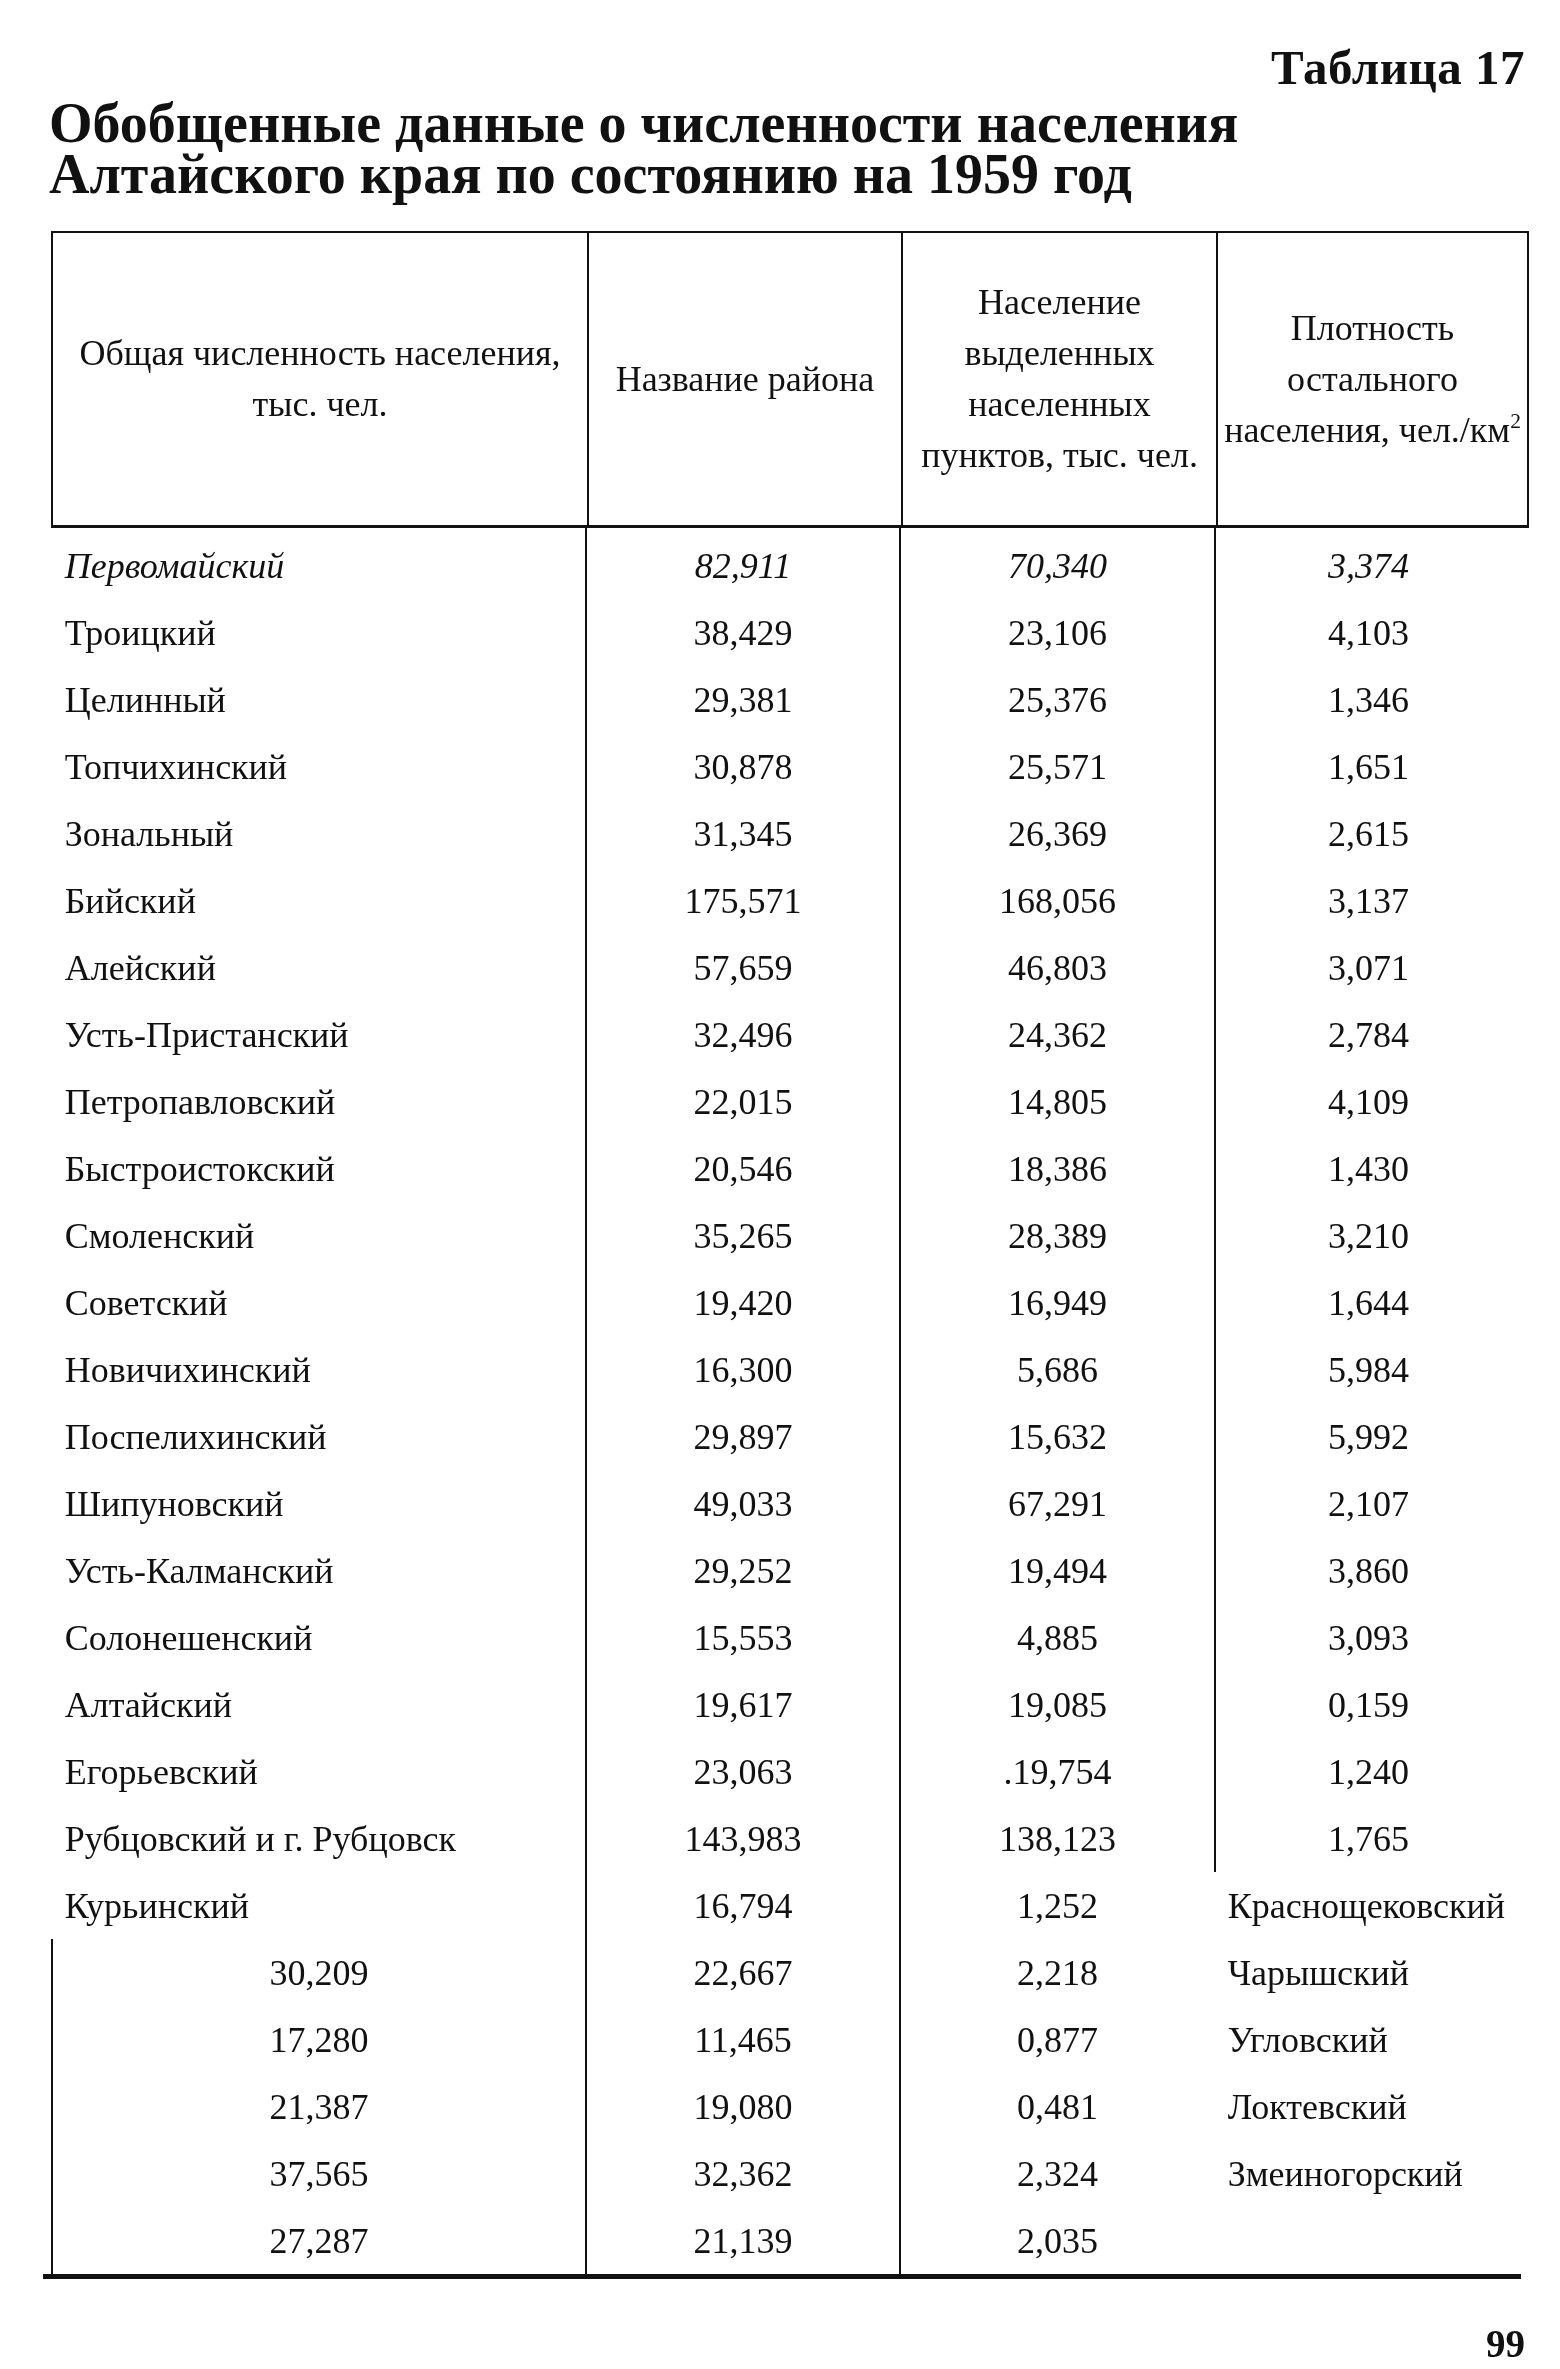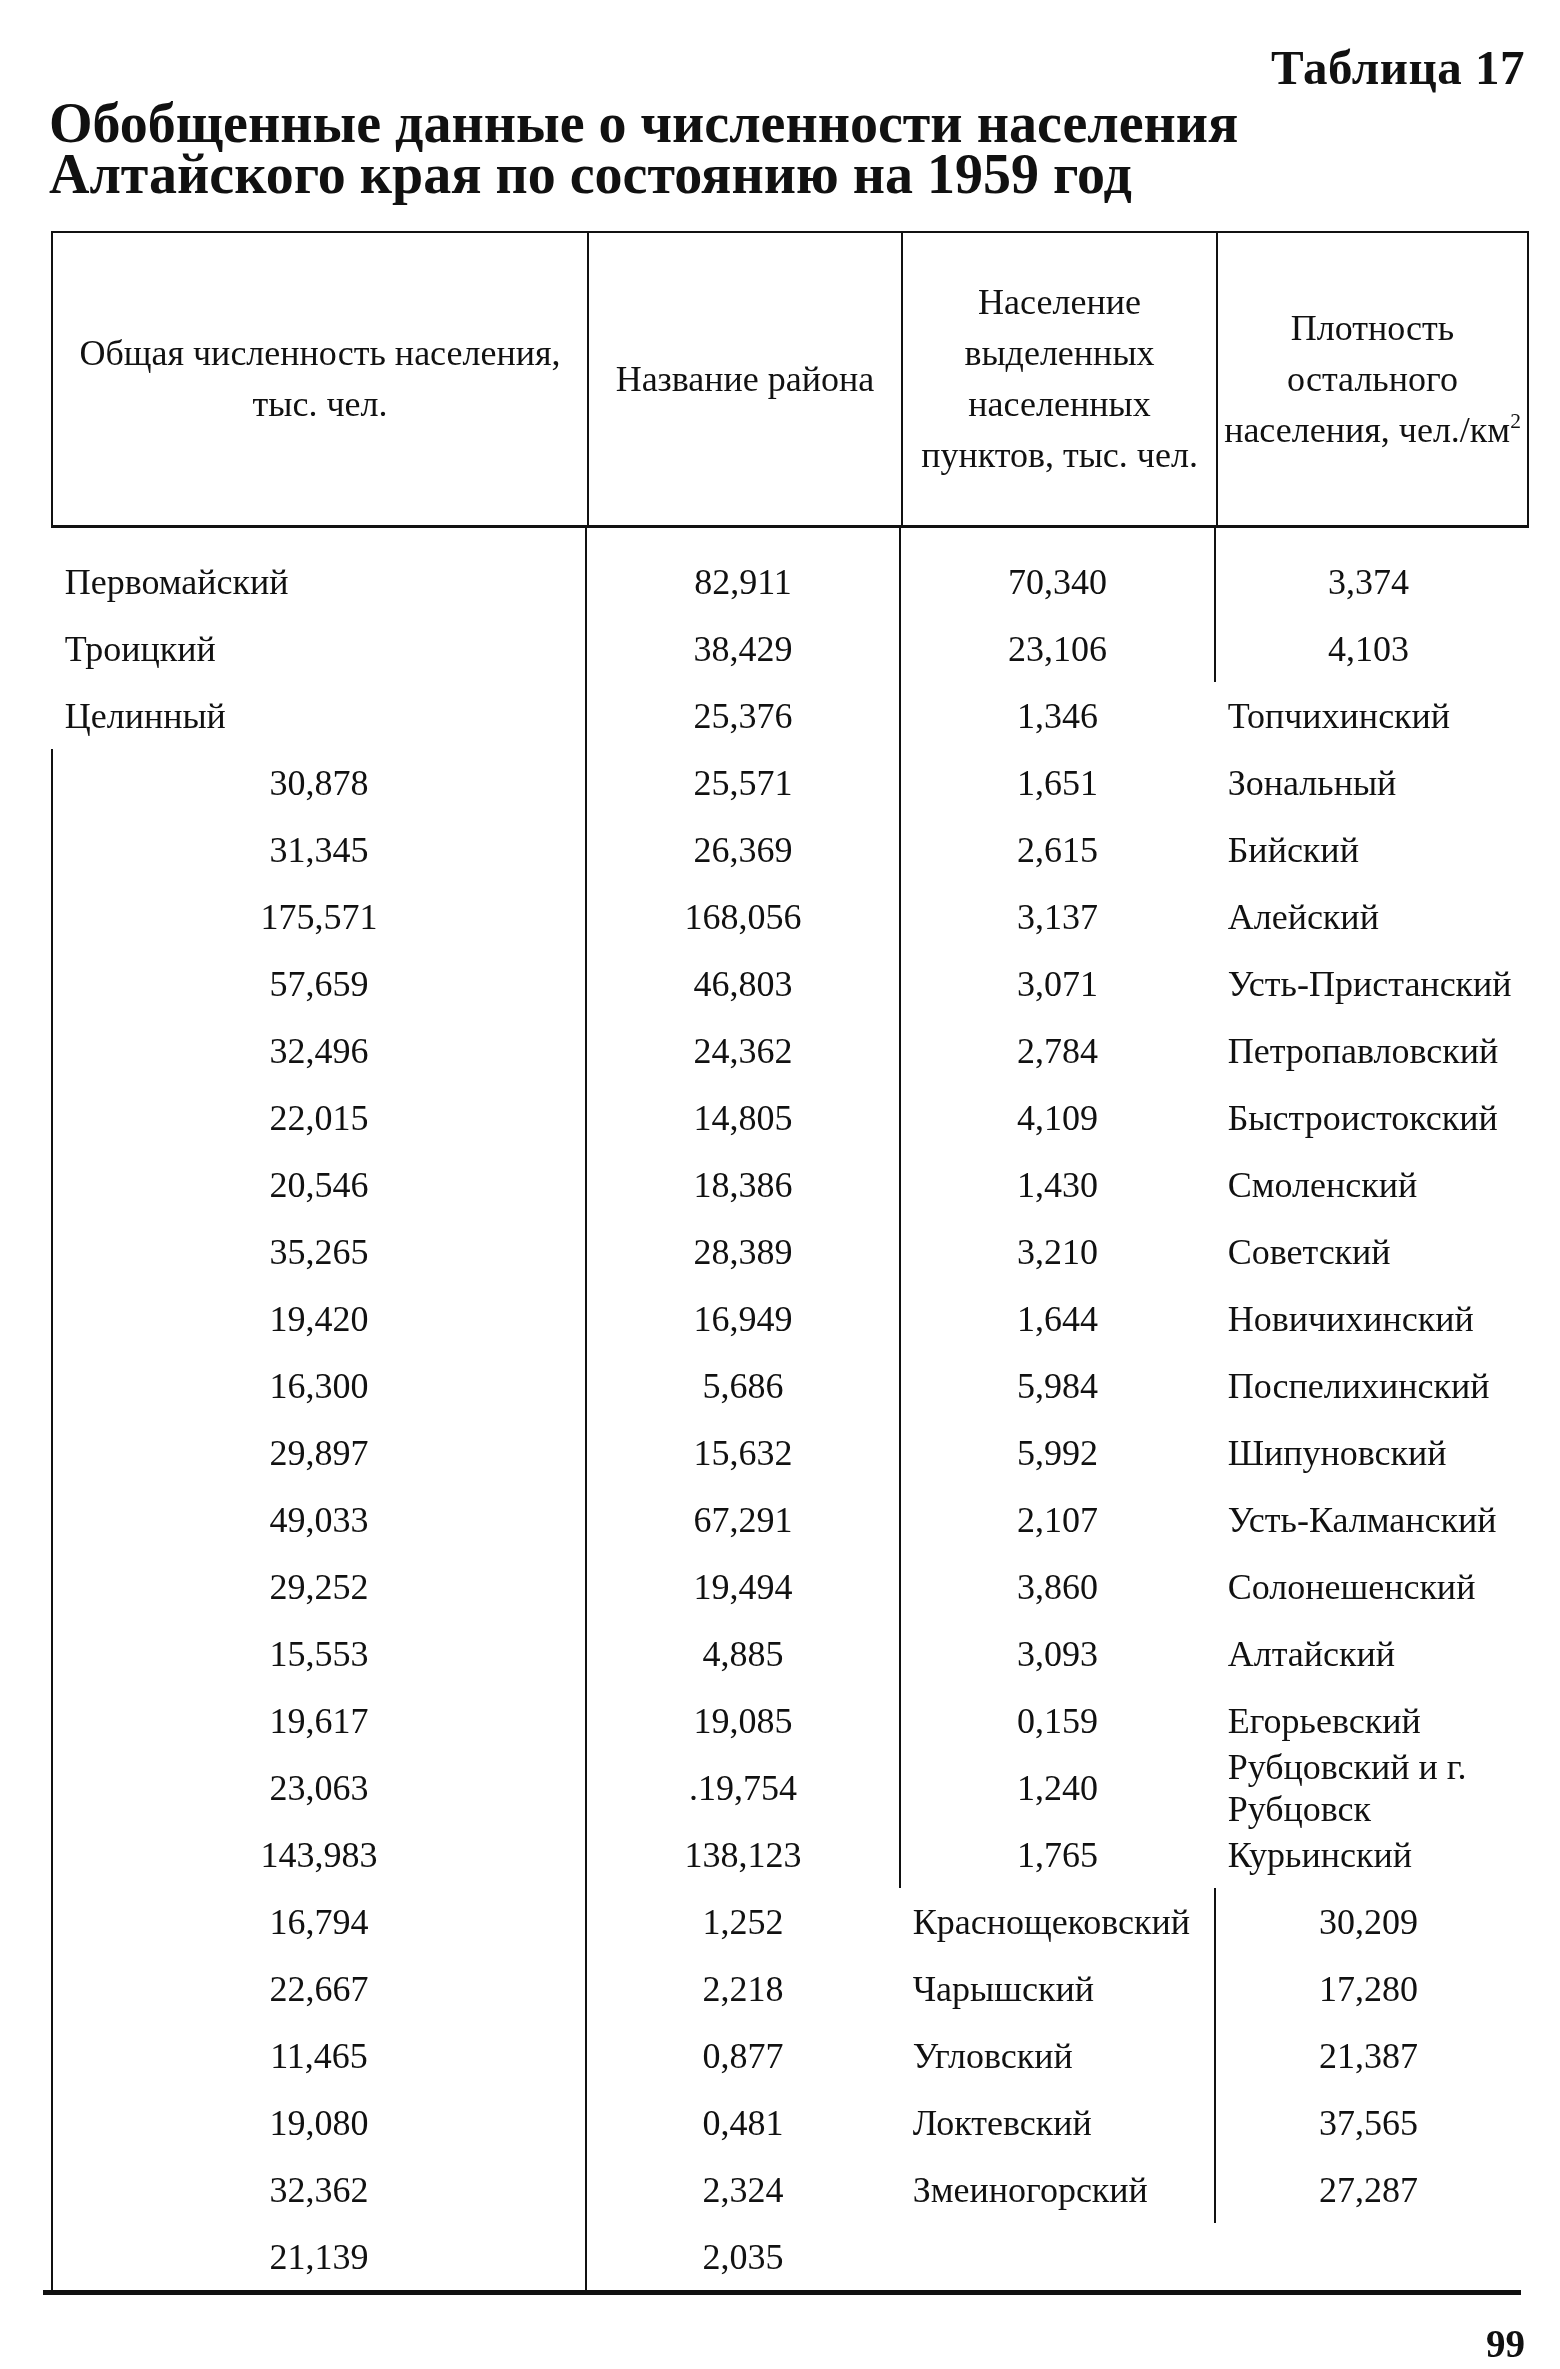--- a/index.html
+++ b/index.html
@@ -32,21 +32,21 @@
     position: relative;
     display: grid; grid-template-columns: 534px 314px 315px 1fr;
     border-bottom: 5.9px solid #111; margin-left: -7.8px; margin-right: 7.8px; padding-left: 7.8px;
   }
   .cell {
     height: 67px; display: flex; align-items: center; font-size: 36px;
   }
   .cell.name { padding-left: 13.7px; }
   .cell.num { justify-content: center; }
   .cell.c2, .cell.c3, .cell.c4 { border-left: 2.9px solid #111; }
-  .cell.first { padding-top: 20px; }
+  .cell.first { padding-top: 4px; font-style: italic; }
   .page-no {
     position: absolute; right: 35px; top: 2321px;
     font-size: 39px; font-weight: bold;
   }
   sup { font-size: 21.5px; vertical-align: 13.7px; line-height: 0; }
 </style>
 </head>
 <body>
 
 <div class="table-no">Таблица 17</div>
@@ -64,20 +64,21 @@
   <div class="body" id="tbody">
       <div class="cell name first">Первомайский</div>
       <div class="cell num c2 first">82,911</div>
       <div class="cell num c3 first">70,340</div>
       <div class="cell num c4 first">3,374</div>
       <div class="cell name">Троицкий</div>
       <div class="cell num c2">38,429</div>
       <div class="cell num c3">23,106</div>
       <div class="cell num c4">4,103</div>
       <div class="cell name">Целинный</div>
+      <div class="cell num c2">29,381</div>
       <div class="cell num c3">25,376</div>
       <div class="cell num c4">1,346</div>
       <div class="cell name">Топчихинский</div>
       <div class="cell num c2">30,878</div>
       <div class="cell num c3">25,571</div>
       <div class="cell num c4">1,651</div>
       <div class="cell name">Зональный</div>
       <div class="cell num c2">31,345</div>
       <div class="cell num c3">26,369</div>
       <div class="cell num c4">2,615</div>

